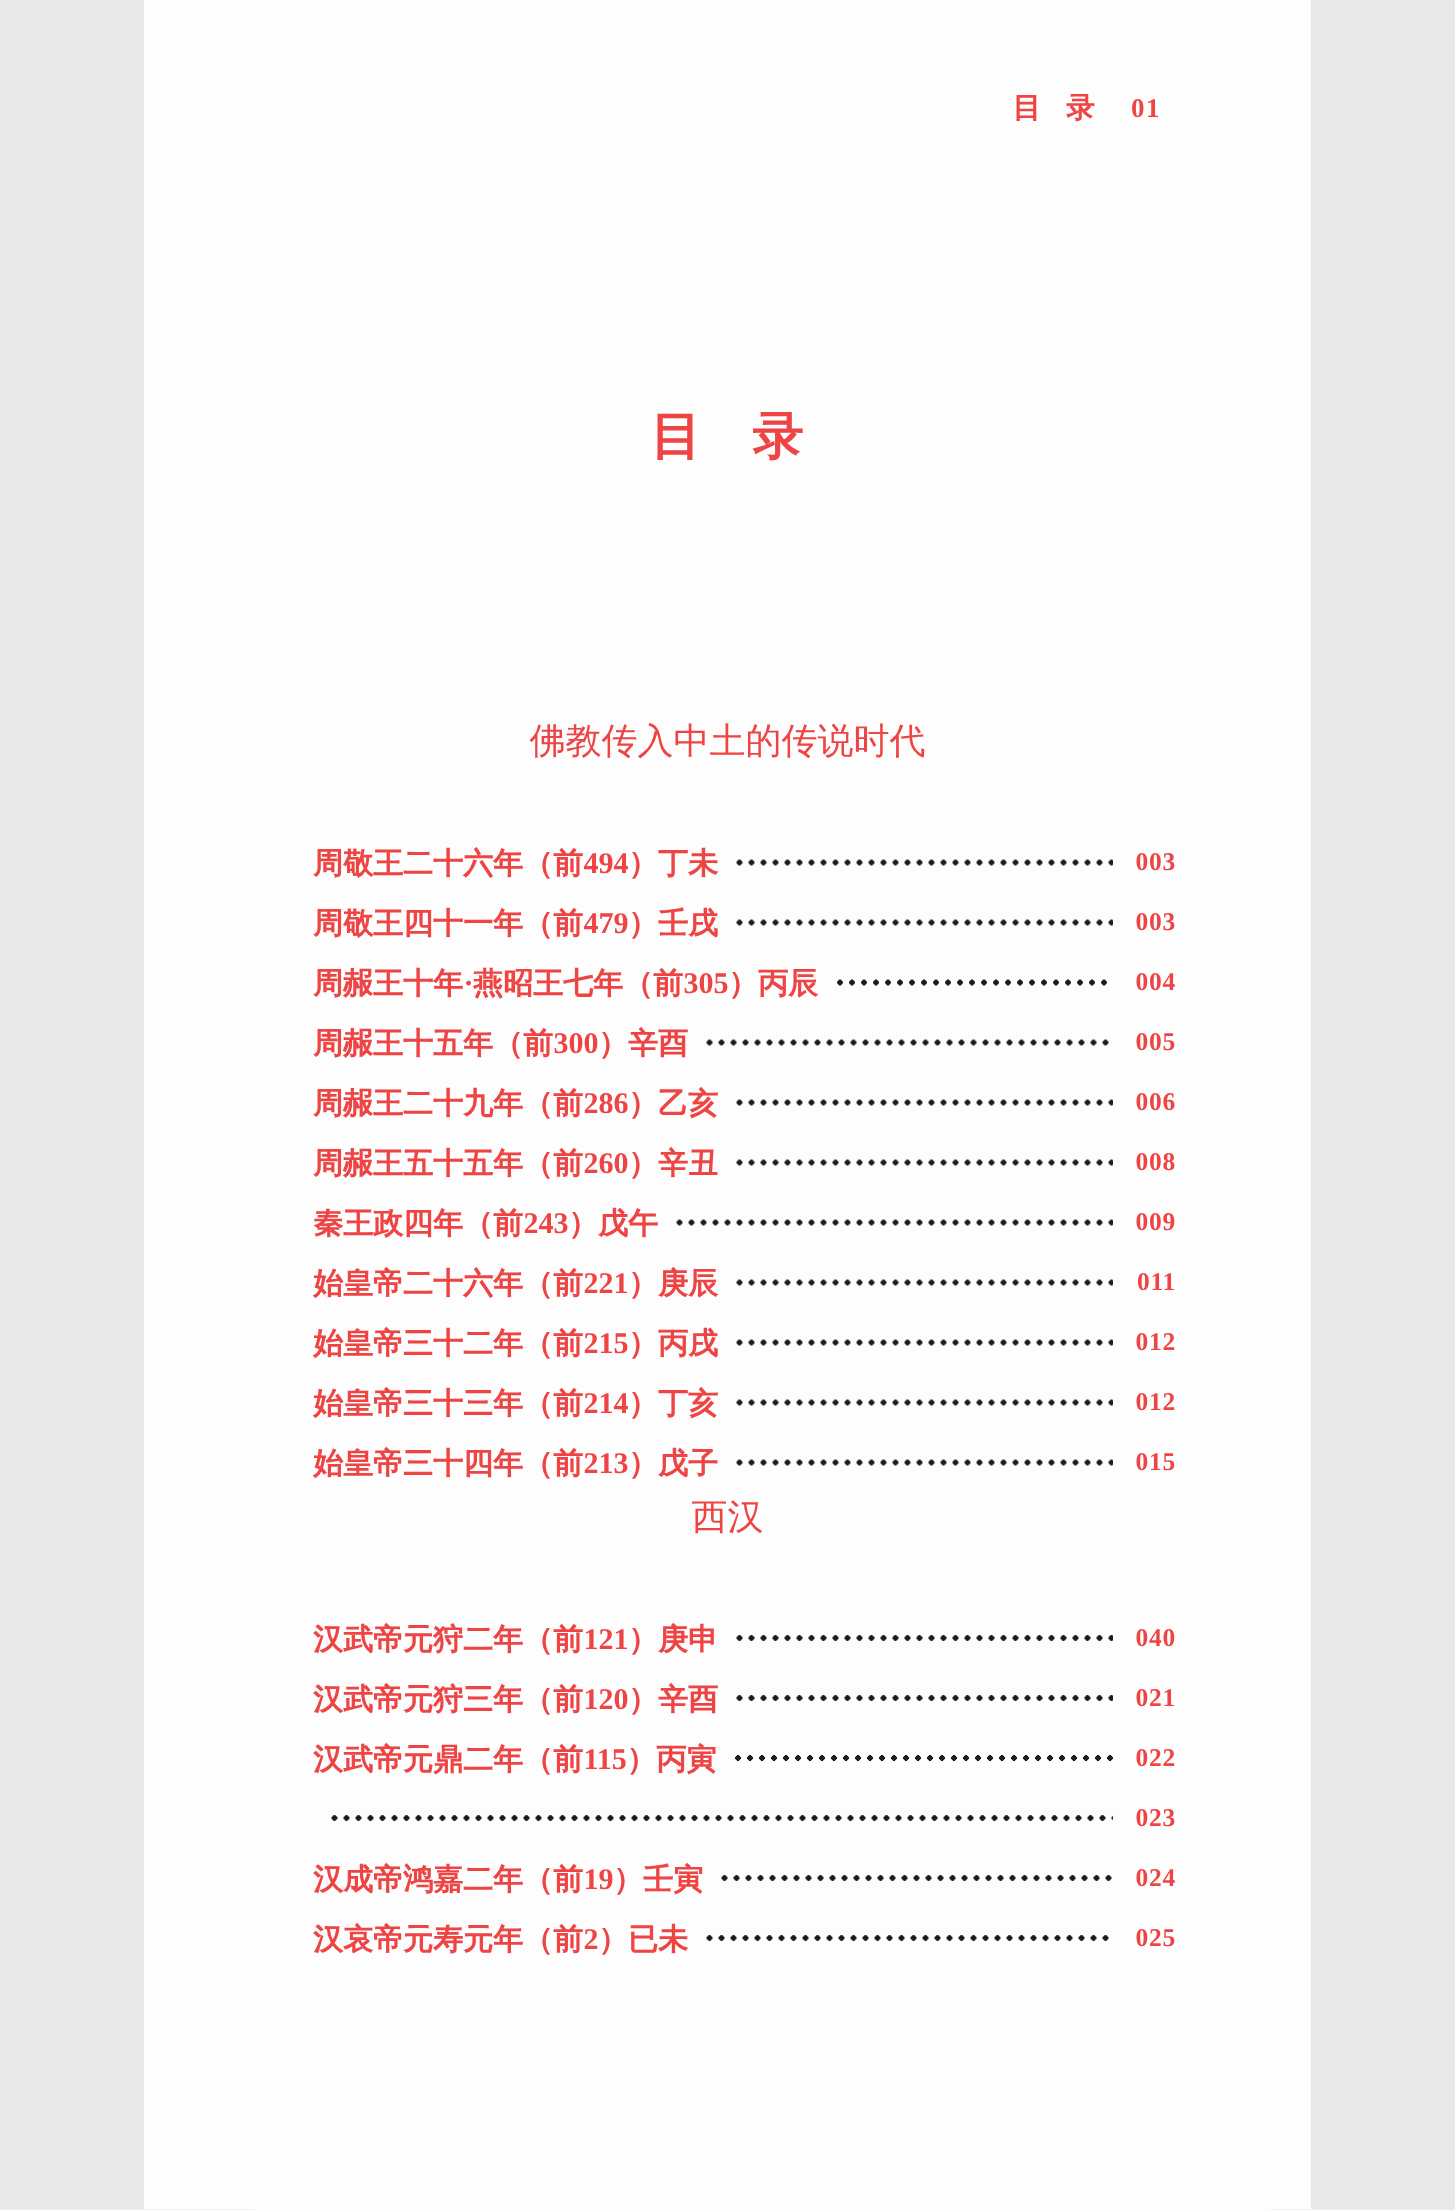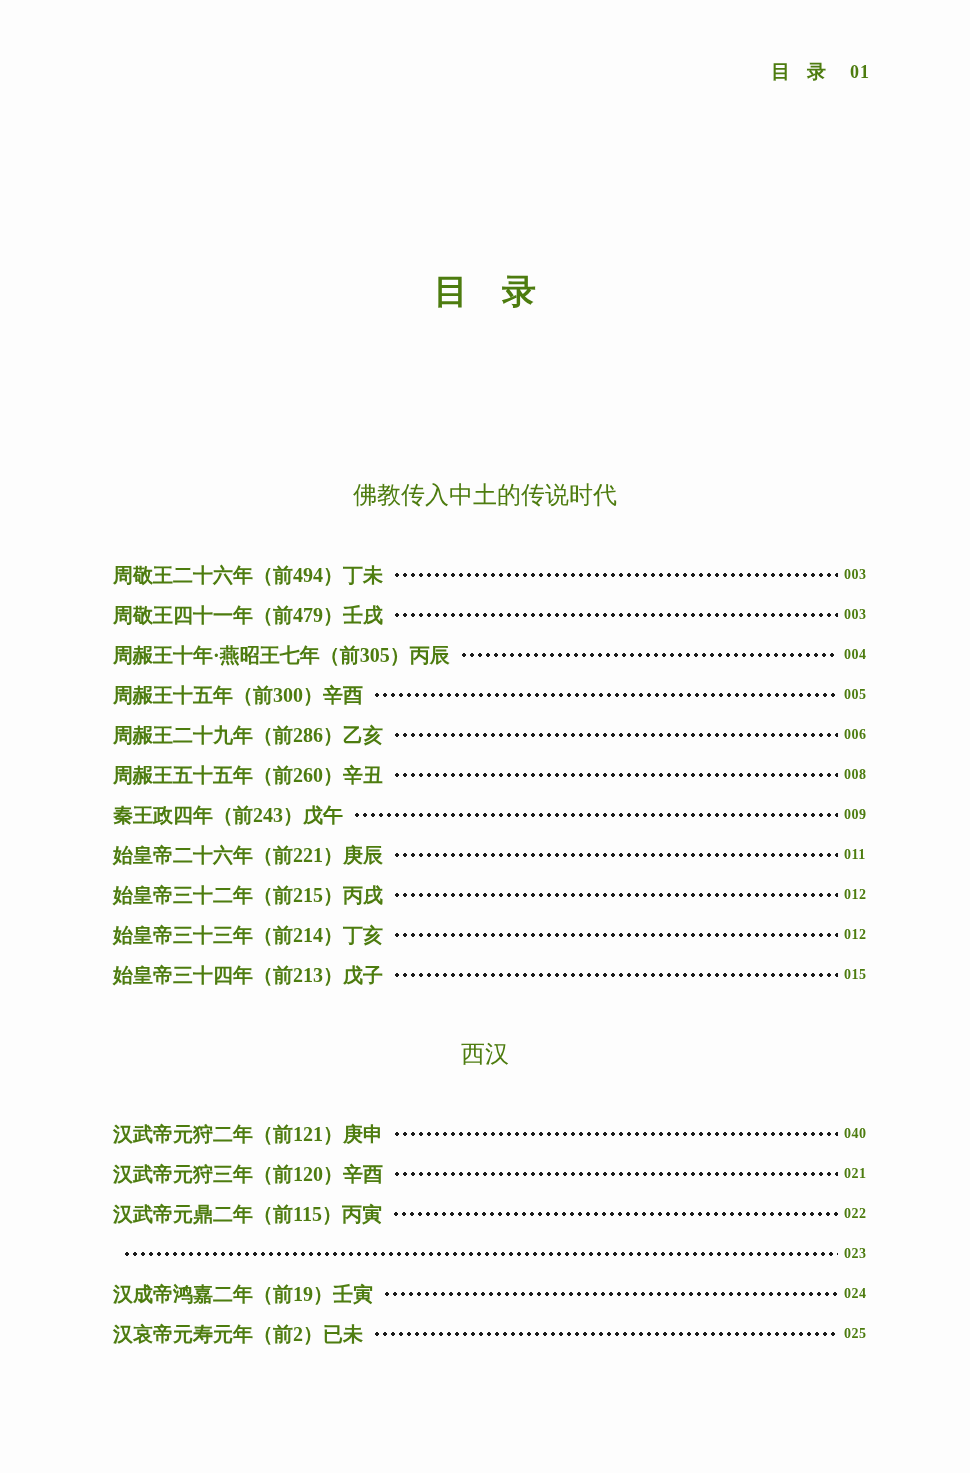--- a/index.html
+++ b/index.html
@@ -2,25 +2,25 @@
 <html><head>
 <meta charset="utf-8">
 <style>
   html, body {
     margin: 0;
     padding: 0;
     background: #e9e9e9;
   }
   .page {
     position: relative;
-    width: 970px;
+    width: 778px;
     height: 1473px;
     margin: 0 auto;
     background: #fdfdfd;
-    color: #4d7c0f;
+    color: #ef4444;
     font-family: "Liberation Serif", "DejaVu Serif", serif;
     font-weight: 700;
     overflow: hidden;
   }
 
   
   .running-header {
     position: absolute;
     top: 61px;
     right: 100px;
@@ -45,21 +45,21 @@
     font-weight: 700;
   }
 
   
   #sections .section {
     position: absolute;
     left: 0;
     width: 100%;
   }
   #sections .section:nth-of-type(1) { top: 480px; }
-  #sections .section:nth-of-type(2) { top: 1039px; }
+  #sections .section:nth-of-type(2) { top: 997px; }
 
   .heading {
     margin: 0;
     text-align: center;
     font-size: 24px;
     line-height: 30px;
     font-weight: 400;
   }
   .rows { margin-top: 45px; }
 
@@ -76,23 +76,24 @@
     flex: 1 1 auto;
     align-self: stretch;
     margin: 0 6px 0 10px;
     background-image: radial-gradient(circle, #1b1b1b 1.7px, rgba(0,0,0,0) 2px);
     background-size: 8px 12px;
     background-position: 0 50%;
     background-repeat: repeat-x;
   }
   .entry-page {
     flex: 0 0 auto;
-    font-size: 14px;
+    font-size: 17px;
     letter-spacing: 0.5px;
     min-width: 36px;
+    text-align: right;
   }
 </style>
 </head>
 <body>
 
 <div class="page">
 
   <div class="running-header">
     <span class="rh-title">目 录</span>
     <span class="rh-num">01</span>

